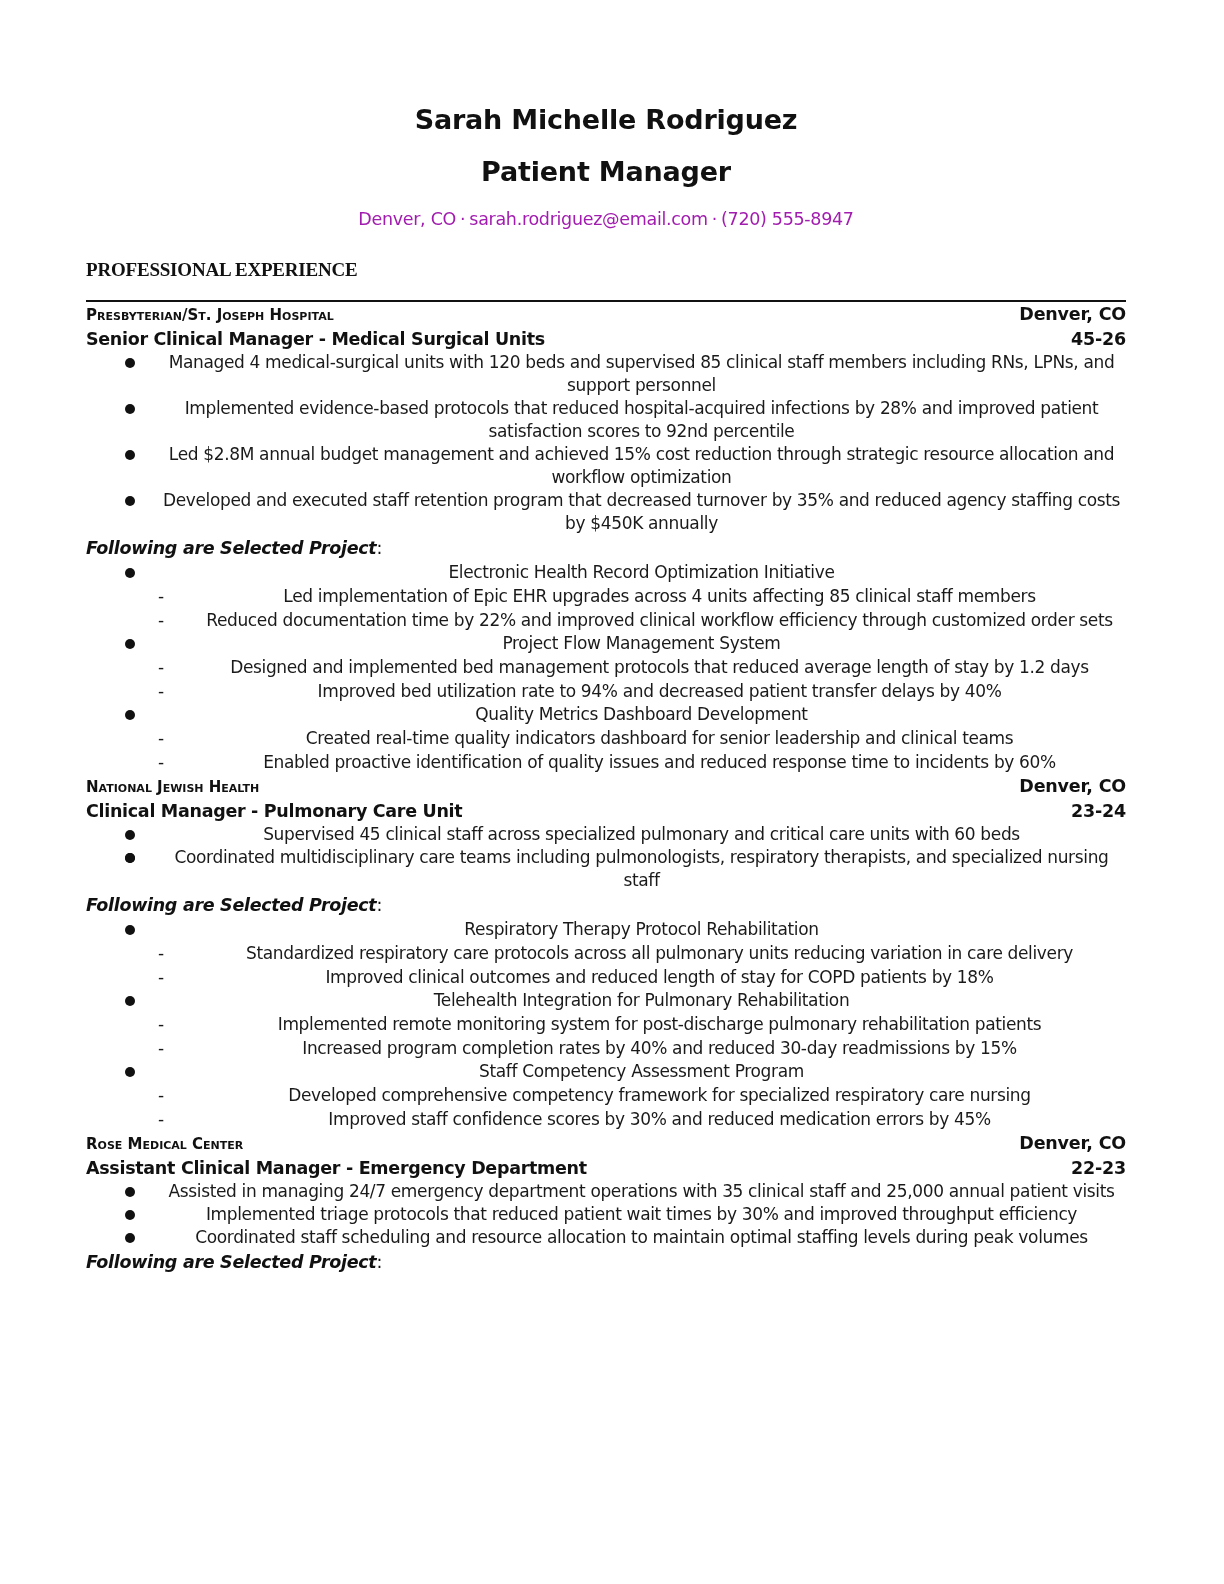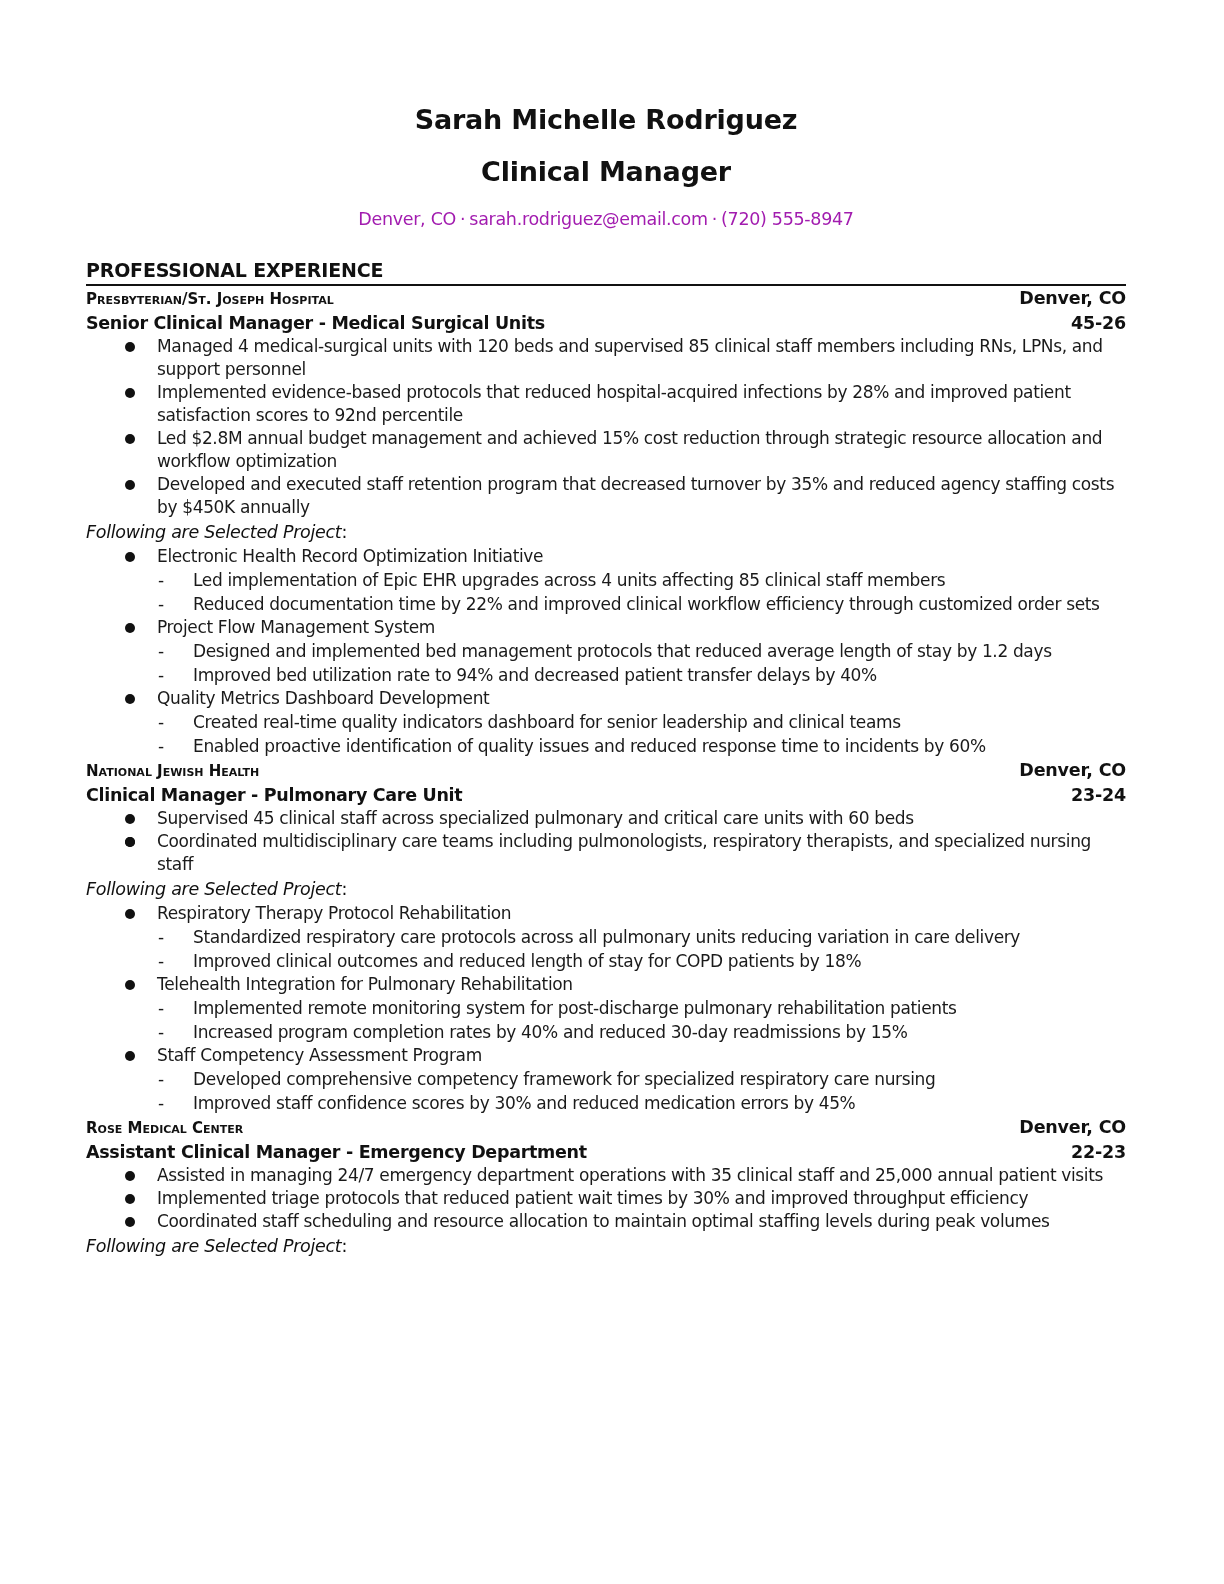--- a/index.html
+++ b/index.html
@@ -5,45 +5,45 @@
   html, body { margin: 0; padding: 0; background: #ffffff; }
   body { width: 1224px; height: 1584px; position: relative; overflow: hidden; color: #111111; font-family: "DejaVu Sans", sans-serif; }
   .page { position: absolute; left: 86px; top: 86px; width: 1040px; }
 
   .header { text-align: center; }
   .name { font-weight: bold; font-size: 27px; line-height: 36px; margin: 16px; letter-spacing: -0.2px; }
   .title { font-weight: bold; font-size: 27px; line-height: 36px; margin: 0; letter-spacing: -0.2px; }
   .contact { font-size: 17.5px; line-height: 26px; margin: 16px; color: #a21caf; letter-spacing: -0.3px; }
   .contact .sep { padding: 0 4px; }
 
-  .section-title { font-weight: bold; font-size: 19px; line-height: 24px; margin-top: 26px; padding-bottom: 2px; border-bottom: 2px solid #111; letter-spacing: -0.2px; }
+  .section-title { font-weight: bold; font-size: 19px; line-height: 24px; margin-top: 26px; padding-bottom: 18px; border-bottom: 2px solid #111; letter-spacing: -0.2px; font-family: Liberation Serif, serif; }
 
   .row { display: flex; justify-content: space-between; align-items: baseline; }
   .employer { font-weight: bold; font-size: 15px; line-height: 24px; font-variant: small-caps; letter-spacing: 0px; }
   .loc { font-weight: bold; font-size: 17.5px; line-height: 24px; letter-spacing: -0.2px; }
   .role { font-weight: bold; font-size: 17.5px; line-height: 24px; letter-spacing: -0.3px; }
 
-  ul.bullets { list-style: none; margin: 0; padding: 0; }
+  ul.bullets { list-style: none; margin: 0; padding: 0; text-align: center; }
   ul.bullets > li { position: relative; padding-left: 71px; font-size: 17px; line-height: 23px; letter-spacing: -0.35px; color: #1a1a1a; }
   ul.bullets > li > .dot { position: absolute; left: 39px; top: 7px; width: 10px; height: 10px; border-radius: 50%; background: #111; }
 
   ul.sub { list-style: none; margin: 0; padding: 0; }
   ul.sub > li { position: relative; padding-left: 107px; font-size: 17px; line-height: 24px; letter-spacing: -0.35px; color: #1a1a1a; }
   ul.sub > li > .dash { position: absolute; left: 72px; top: 0; }
 
   .projects-label { font-size: 17.5px; line-height: 26px; letter-spacing: -0.3px; }
-  .projects-label b { font-weight: normal; font-style: italic; }
+  .projects-label b { font-weight: bold; font-style: italic; }
 </style>
 </head>
 <body>
 
 <div class="page">
   <div class="header">
     <div class="name">Sarah Michelle Rodriguez</div>
-    <div class="title">Clinical Manager</div>
+    <div class="title">Patient Manager</div>
     <div class="contact">
       <span>Denver, CO</span><span class="sep">·</span><span>sarah.rodriguez@email.com</span><span class="sep">·</span><span>(720) 555-8947</span>
     </div>
   </div>
 
   <div class="section-title">PROFESSIONAL EXPERIENCE</div>
 
   <div id="jobs">
       <div class="job">
         <div class="row">

